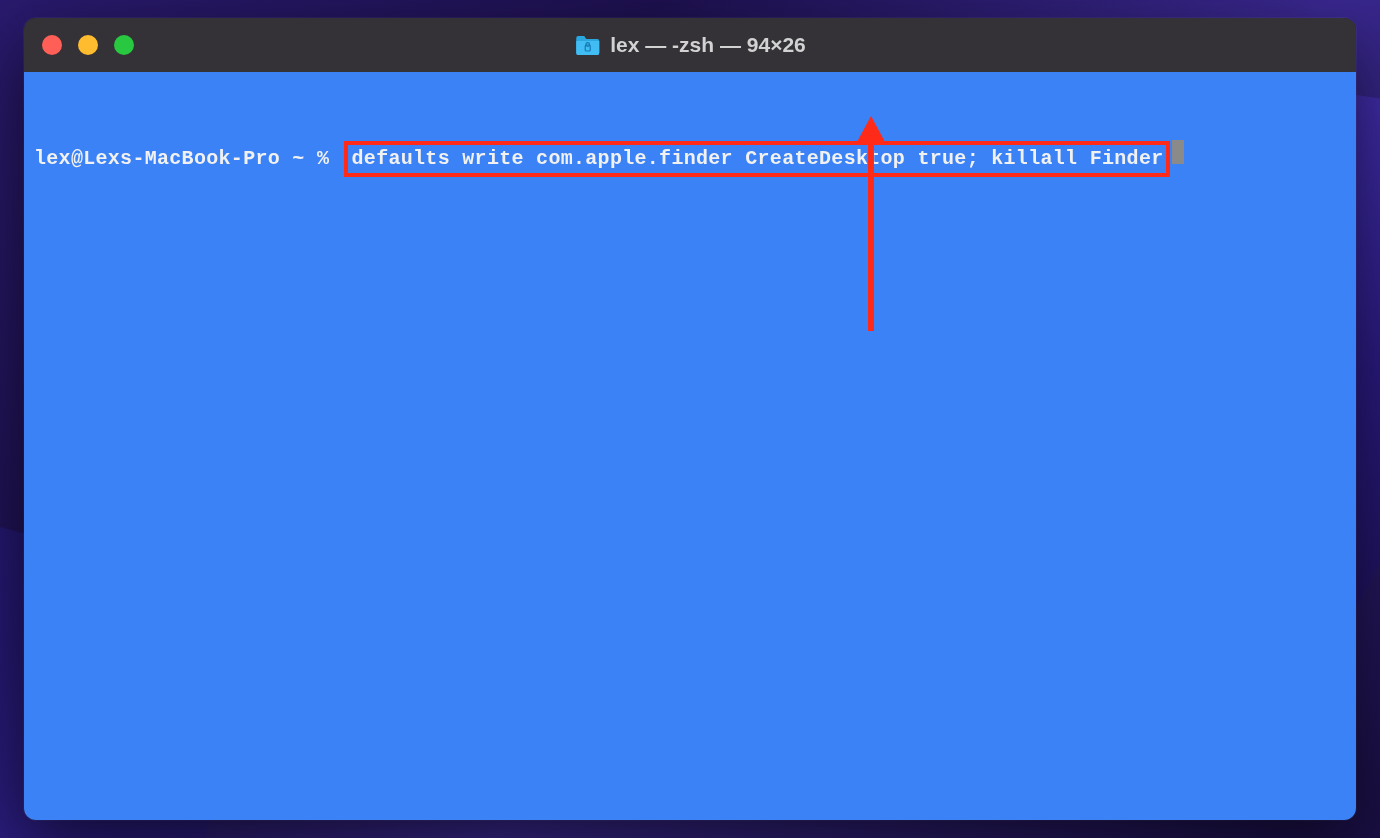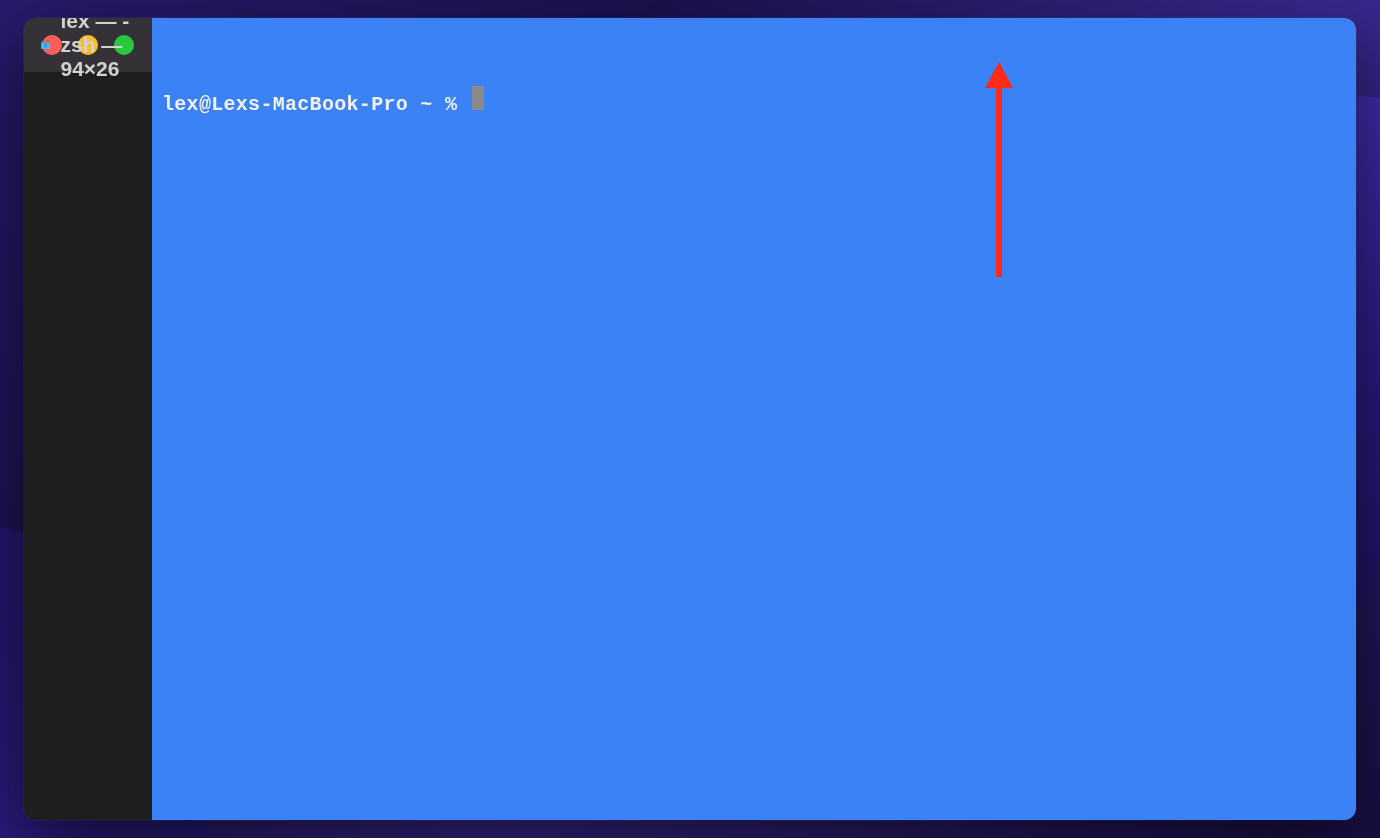--- a/index.html
+++ b/index.html
@@ -46,21 +46,21 @@
       opacity: 0.6;
     }
     .terminal-window {
       width: 1332px;
       height: 802px;
       background: #1e1e1e;
       border-radius: 12px;
       box-shadow: 0 25px 70px rgba(0,0,0,0.6), 0 0 0 1px rgba(255,255,255,0.05);
       overflow: hidden;
       display: flex;
-      flex-direction: row;
+      flex-direction: column;
       position: relative;
       z-index: 5;
     }
     .titlebar {
       height: 54px;
       background: #343236;
       display: flex;
       align-items: center;
       padding: 0 18px;
       position: relative;
@@ -164,21 +164,21 @@
           <path d="M2 7 L25 7 L25 19 Q25 21 23 21 L4 21 Q2 21 2 19 Z" fill="#41bdf3"></path>
           <rect x="11" y="11" width="5" height="6" rx="1" fill="none" stroke="#1579b5" stroke-width="1.2"></rect>
           <circle cx="13.5" cy="10.5" r="1.8" fill="none" stroke="#1579b5" stroke-width="1.2"></circle>
         </svg>
       </span>
       <span>lex — -zsh — 94×26</span>
     </div>
   </div>
 
   <div class="terminal-body">
-    <div class="prompt-line"><span class="prompt-text">lex@Lexs-MacBook-Pro ~ % </span><span class="cursor-block"></span></div>
+    <div class="prompt-line"><span class="prompt-text">lex@Lexs-MacBook-Pro ~ % </span><span class="highlight-box"><span>defaults write com.apple.finder CreateDesktop true; killall Finder</span></span><span class="cursor-block"></span></div>
 
     <svg class="annotation-arrow" viewBox="0 0 40 220">
       <line x1="20" y1="18" x2="20" y2="215" stroke="#ff2a18" stroke-width="6"></line>
       <polygon points="20,0 6,26 34,26" fill="#ff2a18"></polygon>
     </svg>
   </div>
 
 </div>
 
 </body></html>

